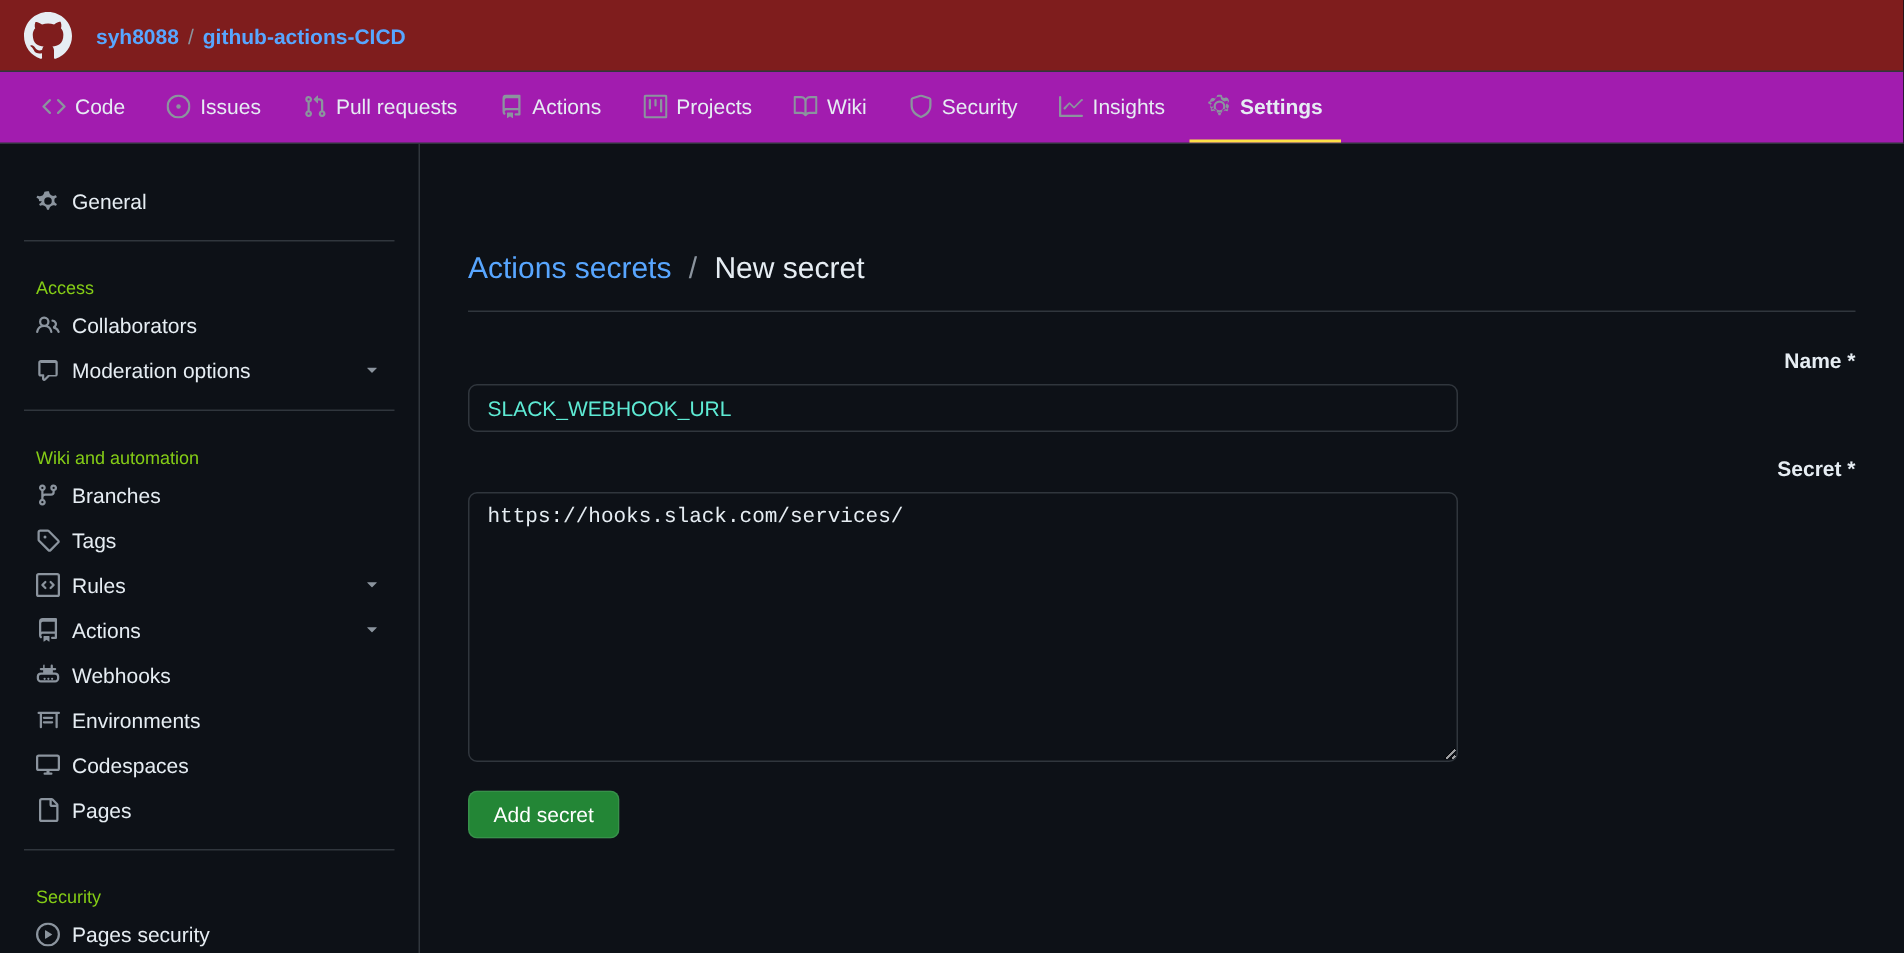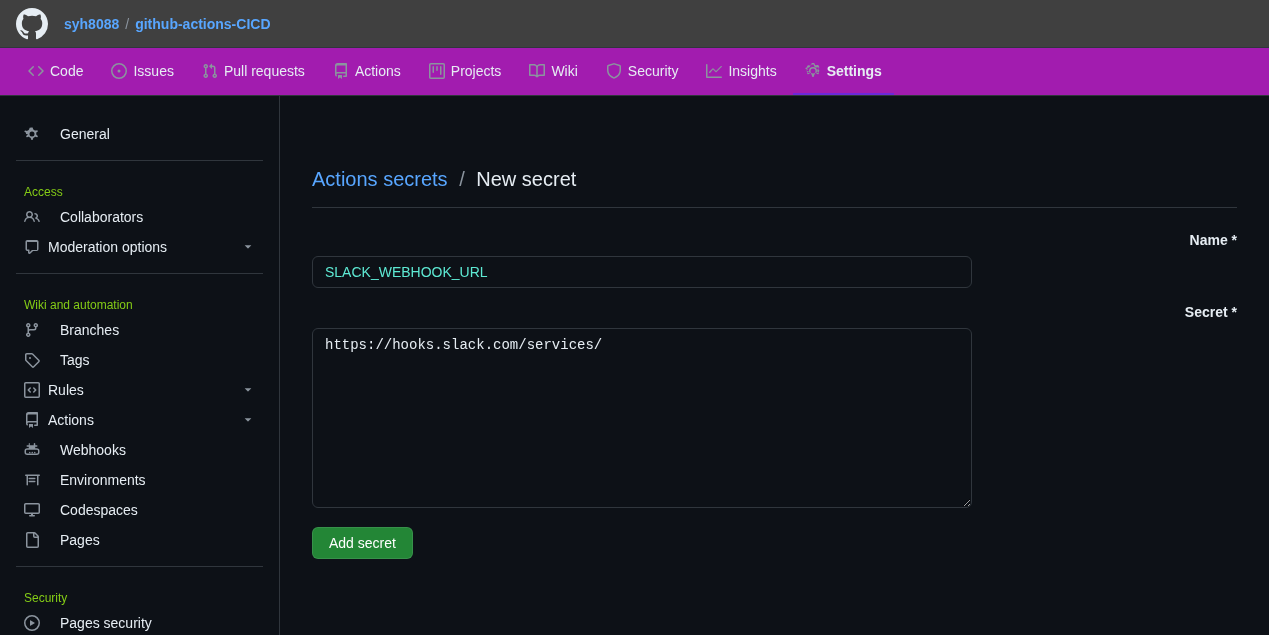--- a/index.html
+++ b/index.html
@@ -7,21 +7,21 @@
       background-color: #0d1117;
       color: #e6edf3;
       font-family: -apple-system, BlinkMacSystemFont, "Segoe UI", Helvetica, Arial, sans-serif;
       font-size: 14px;
       min-height: 635px;
       overflow-x: hidden;
     }
 
     
     .top-nav {
-      background-color: #404040;
+      background-color: #7f1d1d;
       border-bottom: 1px solid #30363d;
       display: flex;
       align-items: center;
       padding: 0 16px;
       height: 48px;
       gap: 16px;
     }
     .top-nav-logo {
       width: 32px;
       height: 32px;
@@ -64,21 +64,21 @@
       padding: 8px 12px;
       color: #e6edf3;
       font-size: 14px;
       cursor: pointer;
       border-bottom: 2px solid transparent;
       text-decoration: none;
       height: 100%;
     }
     .repo-tab.active {
       color: #e6edf3;
-      border-bottom: 2px solid #6d28d9;
+      border-bottom: 2px solid #fde047;
       font-weight: 600;
     }
     .tab-icon {
       width: 16px;
       height: 16px;
       fill: #8b949e;
     }
 
     
     .main-layout {
@@ -89,21 +89,21 @@
     
     .sidebar {
       width: 280px;
       min-width: 280px;
       padding: 24px 16px;
       border-right: 1px solid #30363d;
     }
     .sidebar-item {
       display: flex;
       align-items: center;
-      gap: 20px;
+      gap: 8px;
       padding: 6px 8px;
       border-radius: 6px;
       cursor: pointer;
       color: #e6edf3;
       font-size: 14px;
       margin-bottom: 2px;
     }
     .sidebar-item svg {
       width: 16px;
       height: 16px;

